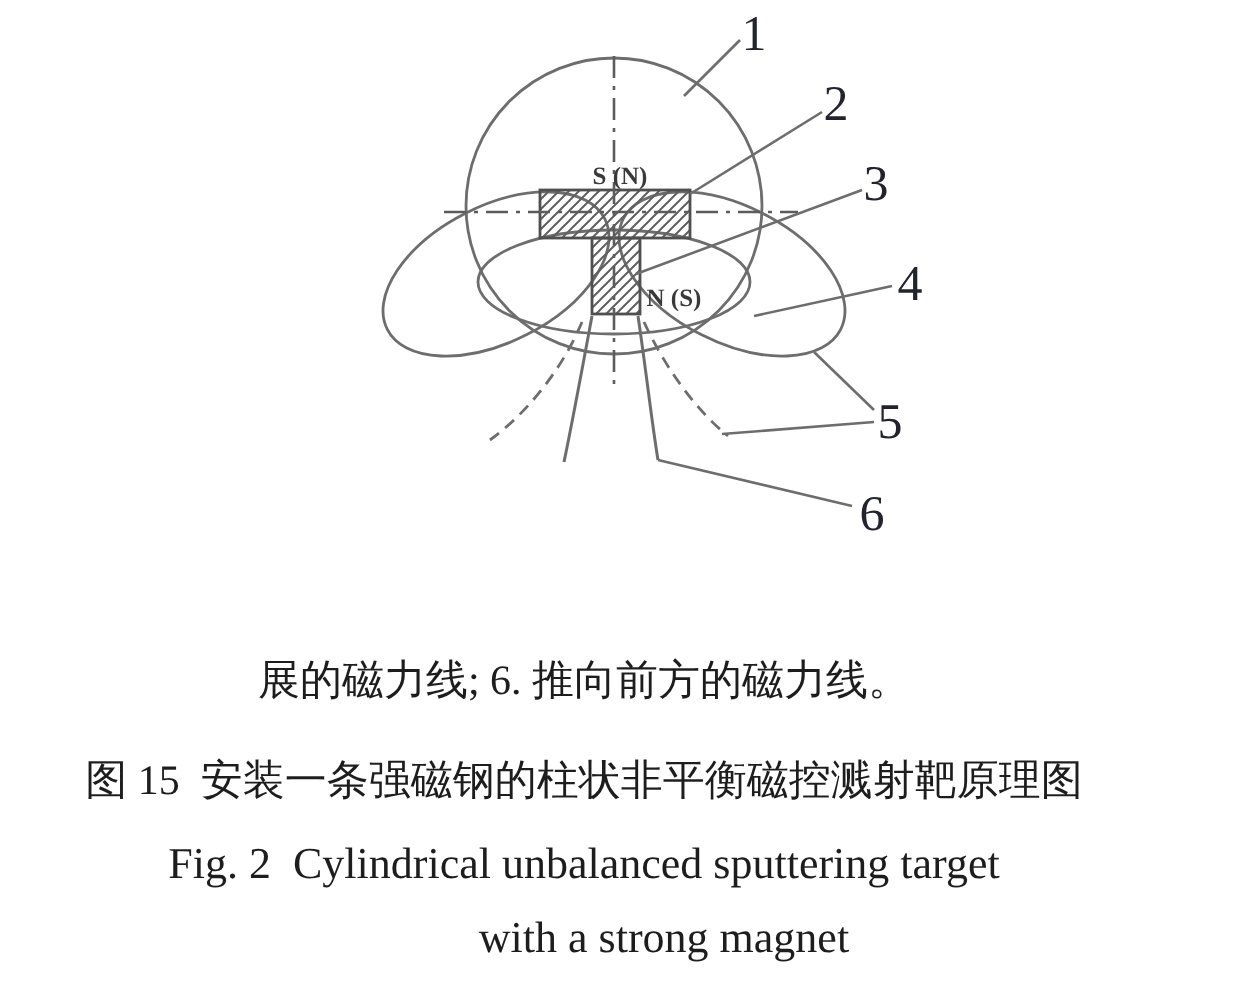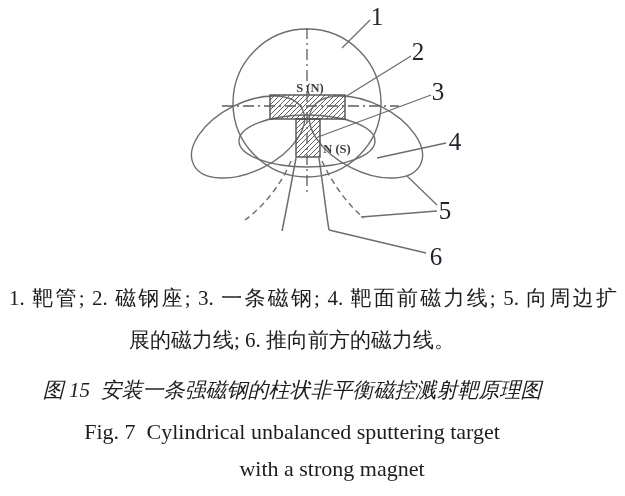--- a/index.html
+++ b/index.html
@@ -45,21 +45,21 @@
     top: 283px;
     left: 9px;
     width: 608px;
     font-size: 21px;
     line-height: 30px;
     text-align: justify;
     text-align-last: justify;
     white-space: normal;
   }
   .legend-line2 { top: 325px; font-size: 21px; }
-  .caption-zh   { top: 375px; font-size: 21px; font-style: italic; }
+  .caption-zh   { top: 375px; font-size: 21px; }
   .caption-en1  { top: 417px; font-size: 22px; }
   .caption-en2  { top: 454px; font-size: 22px; padding-left: 40px; }
 </style>
 </head>
 <body>
 
 <div class="page">
 
   <div class="diagram-wrap">
     <svg width="625" height="280" viewBox="0 0 625 280" xmlns="http://www.w3.org/2000/svg">
@@ -102,23 +102,22 @@
       <text x="438" y="100" text-anchor="middle" class="svg-callout">3</text>
       <text x="455" y="150" text-anchor="middle" class="svg-callout">4</text>
       <text x="445" y="219" text-anchor="middle" class="svg-callout">5</text>
       <text x="436" y="265" text-anchor="middle" class="svg-callout">6</text>
 
       <text x="310" y="92" text-anchor="middle" class="svg-pole">S (N)</text>
       <text x="337" y="153" text-anchor="middle" class="svg-pole">N (S)</text>
     </svg>
   </div>
 
-  <div class="legend-line1">1. 靶管; 2. 磁钢座; 3. 一条磁钢; 4. 靶面前磁力线; 5. 向周边扩</div>
 
   <div class="txt legend-line2">展的磁力线; 6. 推向前方的磁力线。</div>
 
   <div class="txt caption-zh">图 15  安装一条强磁钢的柱状非平衡磁控溅射靶原理图</div>
 
-  <div class="txt caption-en1">Fig. 7  Cylindrical unbalanced sputtering target</div>
+  <div class="txt caption-en1">Fig. 2  Cylindrical unbalanced sputtering target</div>
 
   <div class="txt caption-en2">with a strong magnet</div>
 
 </div>
 
 </body></html>

